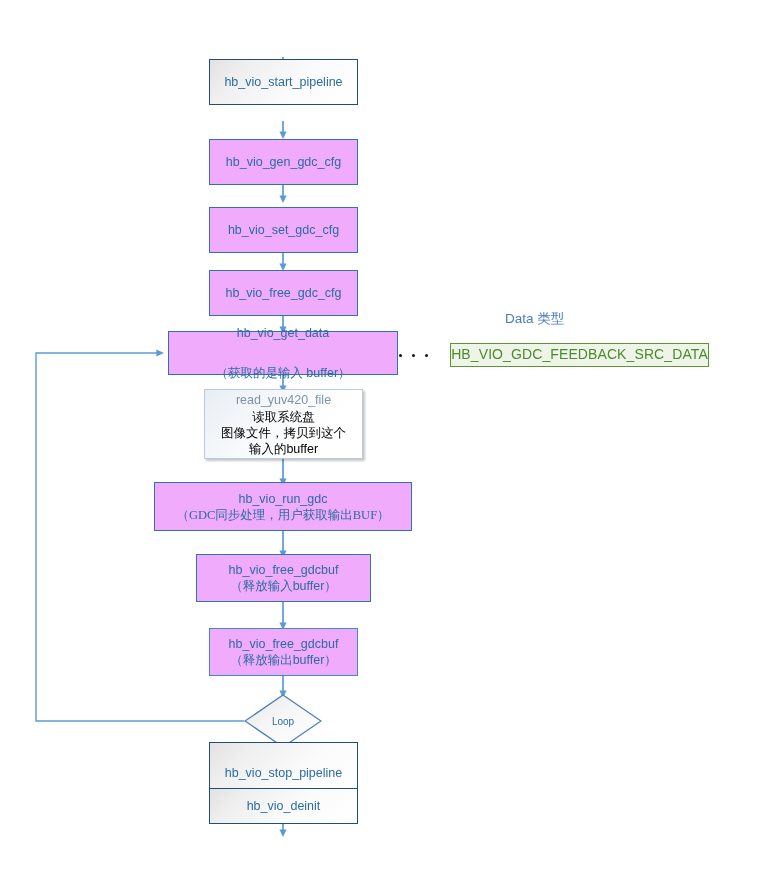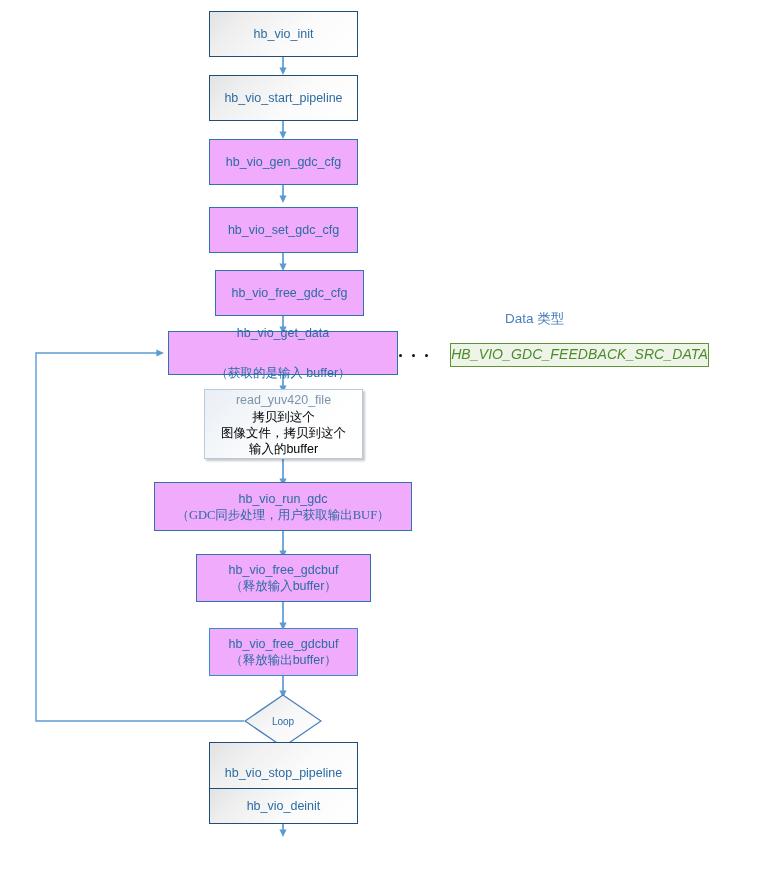--- a/index.html
+++ b/index.html
@@ -161,48 +161,45 @@
 
     <path d="M 244,721 L 36,721 L 36,353 L 160,353" stroke="#5b9bd5" stroke-width="1.4" fill="none" marker-end="url(#ah)"></path>
 
     <line x1="455" y1="355" x2="452" y2="355" stroke="#111111" stroke-width="1" marker-end="url(#ahblk)"></line>
   </svg>
 
   <div class="dot" style="left:399px; top:354px;"></div>
   <div class="dot" style="left:412px; top:354px;"></div>
   <div class="dot" style="left:425px; top:354px;"></div>
 
-  <div class="node plain" style="left:209px; top:11px; width:149px; height:46px;">
-    <span class="line1">hb_vio_init</span>
-  </div>
-
-  <div class="node plain" style="left:209px; top:75px; width:149px; height:46px;">
+
+  <div class="node plain" style="left:209px; top:59px; width:149px; height:46px;">
     <span class="line1">hb_vio_start_pipeline</span>
   </div>
 
   <div class="node cyan" style="left:209px; top:139px; width:149px; height:46px;">
     <span class="line1">hb_vio_gen_gdc_cfg</span>
   </div>
 
   <div class="node cyan" style="left:209px; top:207px; width:149px; height:46px;">
     <span class="line1">hb_vio_set_gdc_cfg</span>
   </div>
 
-  <div class="node cyan" style="left:209px; top:270px; width:149px; height:46px;margin-left:6px;">
+  <div class="node cyan" style="left:209px; top:270px; width:149px; height:46px;">
     <span class="line1">hb_vio_free_gdc_cfg</span>
   </div>
 
   <div class="node cyan" style="left:168px; top:331px; width:230px; height:44px;gap:24px;">
     <span class="line1">hb_vio_get_data</span>
     <span class="line2">（获取的是输入 buffer）</span>
   </div>
 
   <div class="node note" style="left:204px; top:389px; width:159px; height:70px;">
     <span class="note-title">read_yuv420_file</span>
-    <span class="note-line">拷贝到这个</span>
+    <span class="note-line">读取系统盘</span>
     <span class="note-line">图像文件，拷贝到这个</span>
     <span class="note-line">输入的buffer</span>
   </div>
 
   <div class="node cyan" style="left:154px; top:482px; width:258px; height:49px;">
     <span class="line1">hb_vio_run_gdc</span>
     <span class="line2 serifish">（GDC同步处理，用户获取输出BUF）</span>
   </div>
 
   <div class="node cyan" style="left:196px; top:554px; width:175px; height:48px;">
@@ -232,17 +229,17 @@
   <div class="node plain" style="left:209px; top:742px; width:149px; height:62px;">
     <span class="line1">hb_vio_stop_pipeline</span>
   </div>
 
   <div class="node plain" style="left:209px; top:788px; width:149px; height:36px;">
     <span class="line1">hb_vio_deinit</span>
   </div>
 
   <div class="floating-label" style="left:505px; top:310px;">Data 类型</div>
 
-  <div class="node green" style="left:450px; top:343px; width:259px; height:24px;font-style:italic;">
+  <div class="node green" style="left:450px; top:343px; width:259px; height:24px;">
     <span class="line1">HB_VIO_GDC_FEEDBACK_SRC_DATA</span>
   </div>
 
 </div>
 
 </body></html>

